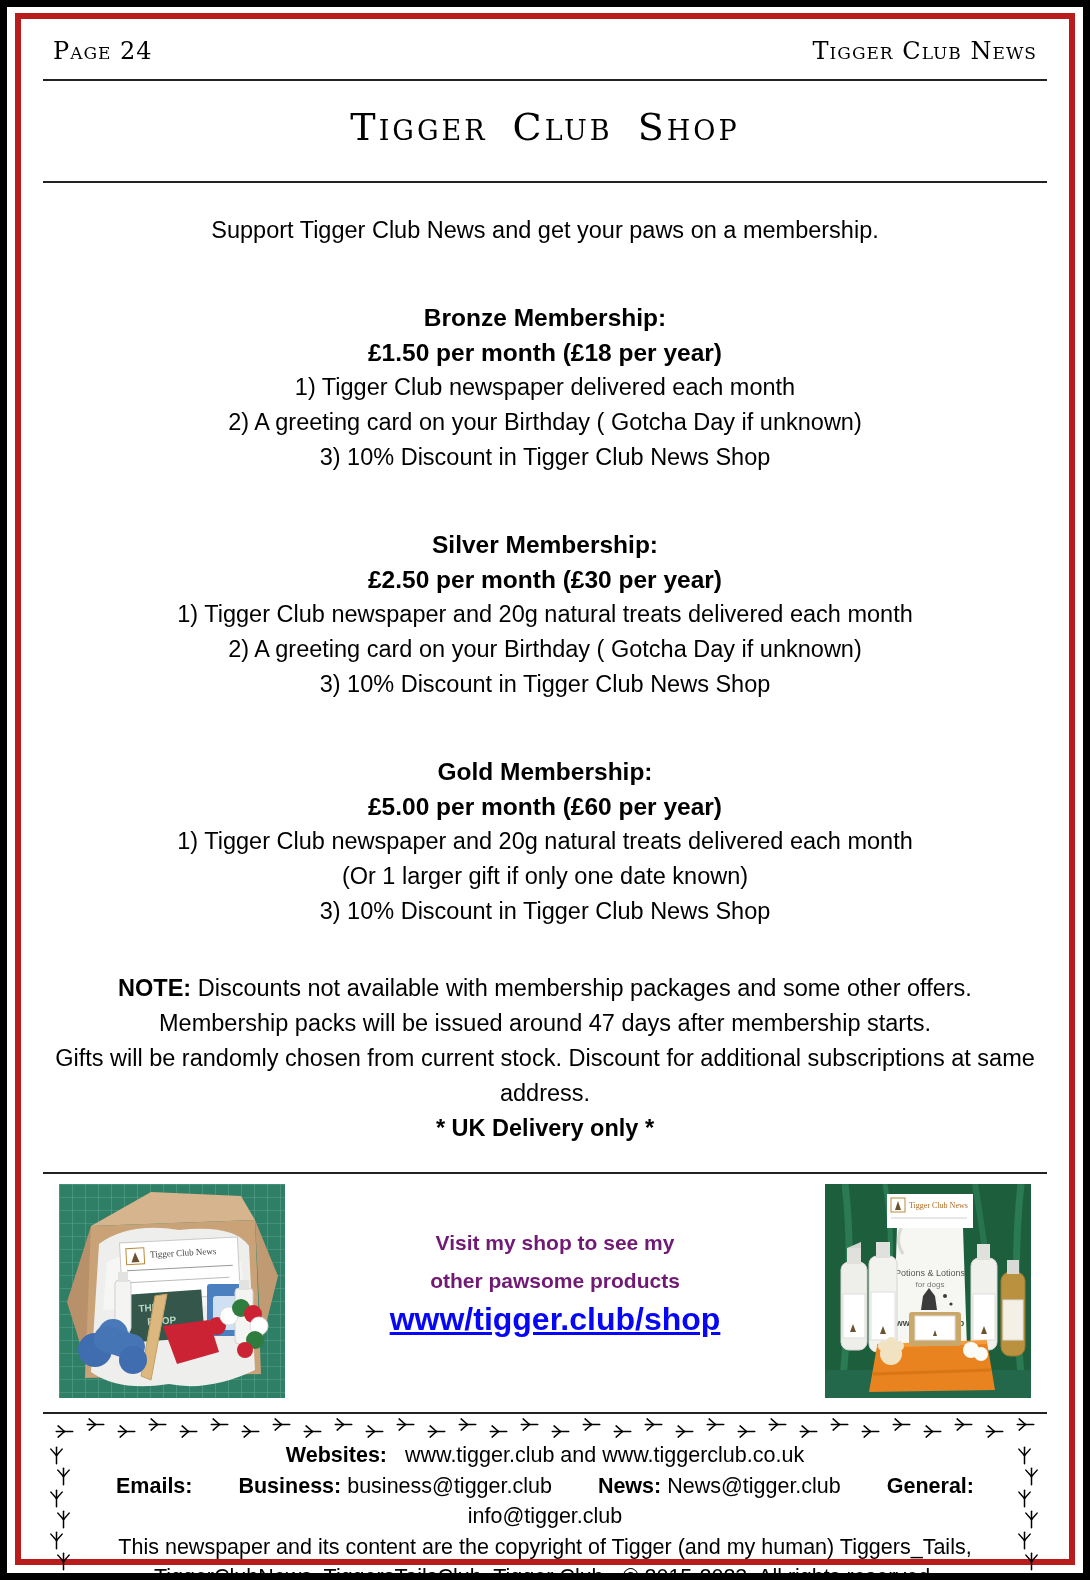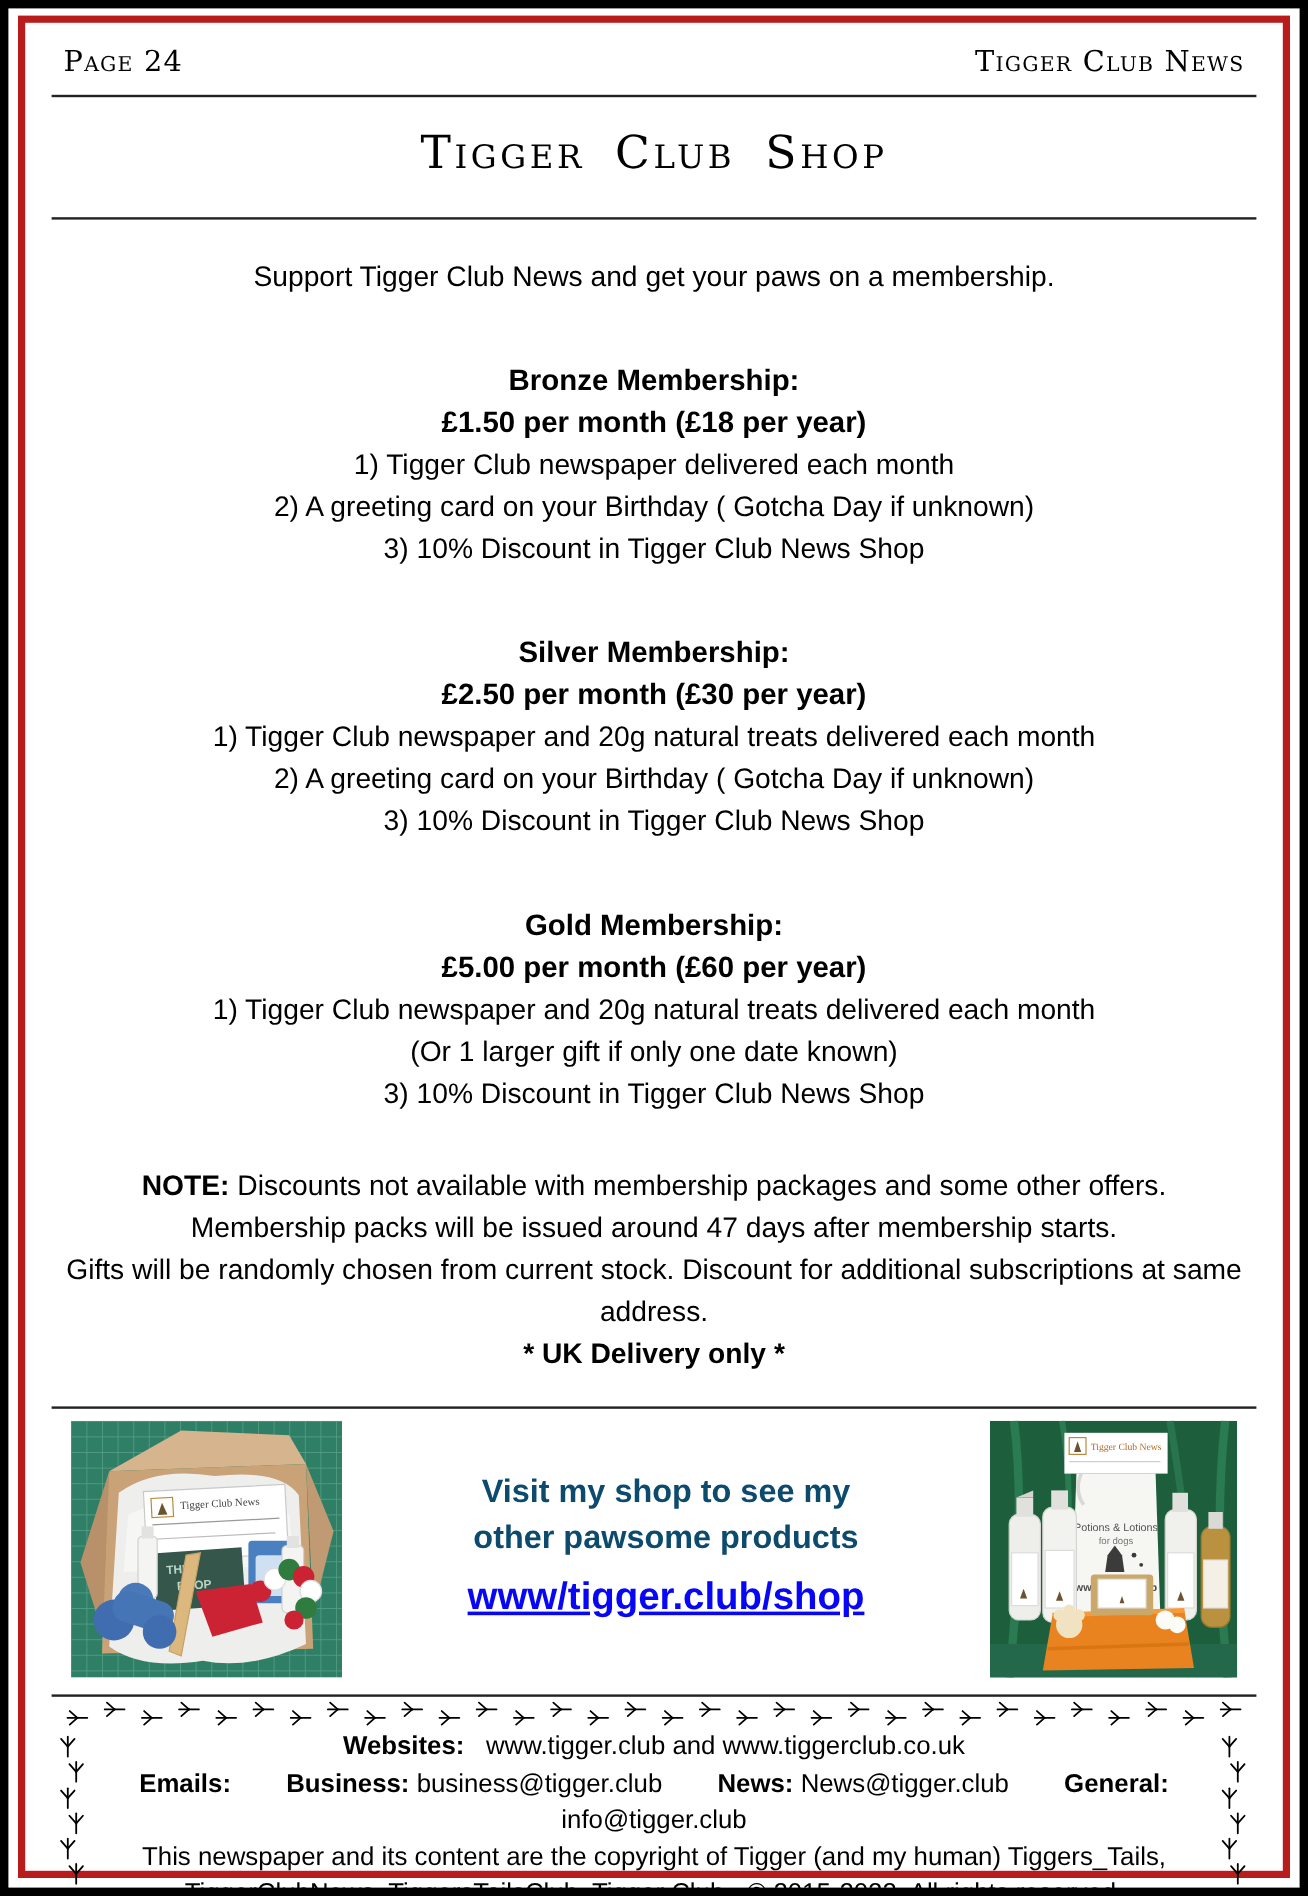--- a/index.html
+++ b/index.html
@@ -27,22 +27,22 @@
   .note-block{margin-top:42px;}
   .note-label{font-weight:bold;}
   .note-lines{max-width:985px;margin:0 auto;}
   .uk-delivery{font-weight:bold;margin-top:0;}
 
   
   .rule-shop{margin-top:26px;}
   .shop-row{display:flex;align-items:flex-start;justify-content:space-between;padding:10px 16px 4px 16px;height:222px;}
   .shop-photo{flex:0 0 auto;display:block;}
   .shop-center{flex:1;text-align:center;padding-top:40px;}
-  .shop-line{font-weight:bold;font-size:27px;line-height:38px;color:#0c4a6e;}
-  .shop-link{display:inline-block;margin-top:12px;font-weight:bold;font-size:32px;
+  .shop-line{font-weight:bold;font-size:21px;line-height:38px;color:#701a75;}
+  .shop-link{display:inline-block;margin-top:1px;font-weight:bold;font-size:32px;
              color:#0707f5;text-decoration:underline;}
 
   
   .rule-footer{margin-top:2px;}
   .footer-box{position:relative;margin-top:2px;height:228px;}
   .paw-h{position:absolute;left:14px;right:14px;display:flex;justify-content:space-between;height:22px;}
   .paw-top{top:2px;}
   .paw-col{position:absolute;top:30px;bottom:30px;display:flex;flex-direction:column;justify-content:space-between;width:20px;}
   .paw-left{left:8px;}
   .paw-right{right:8px;}

